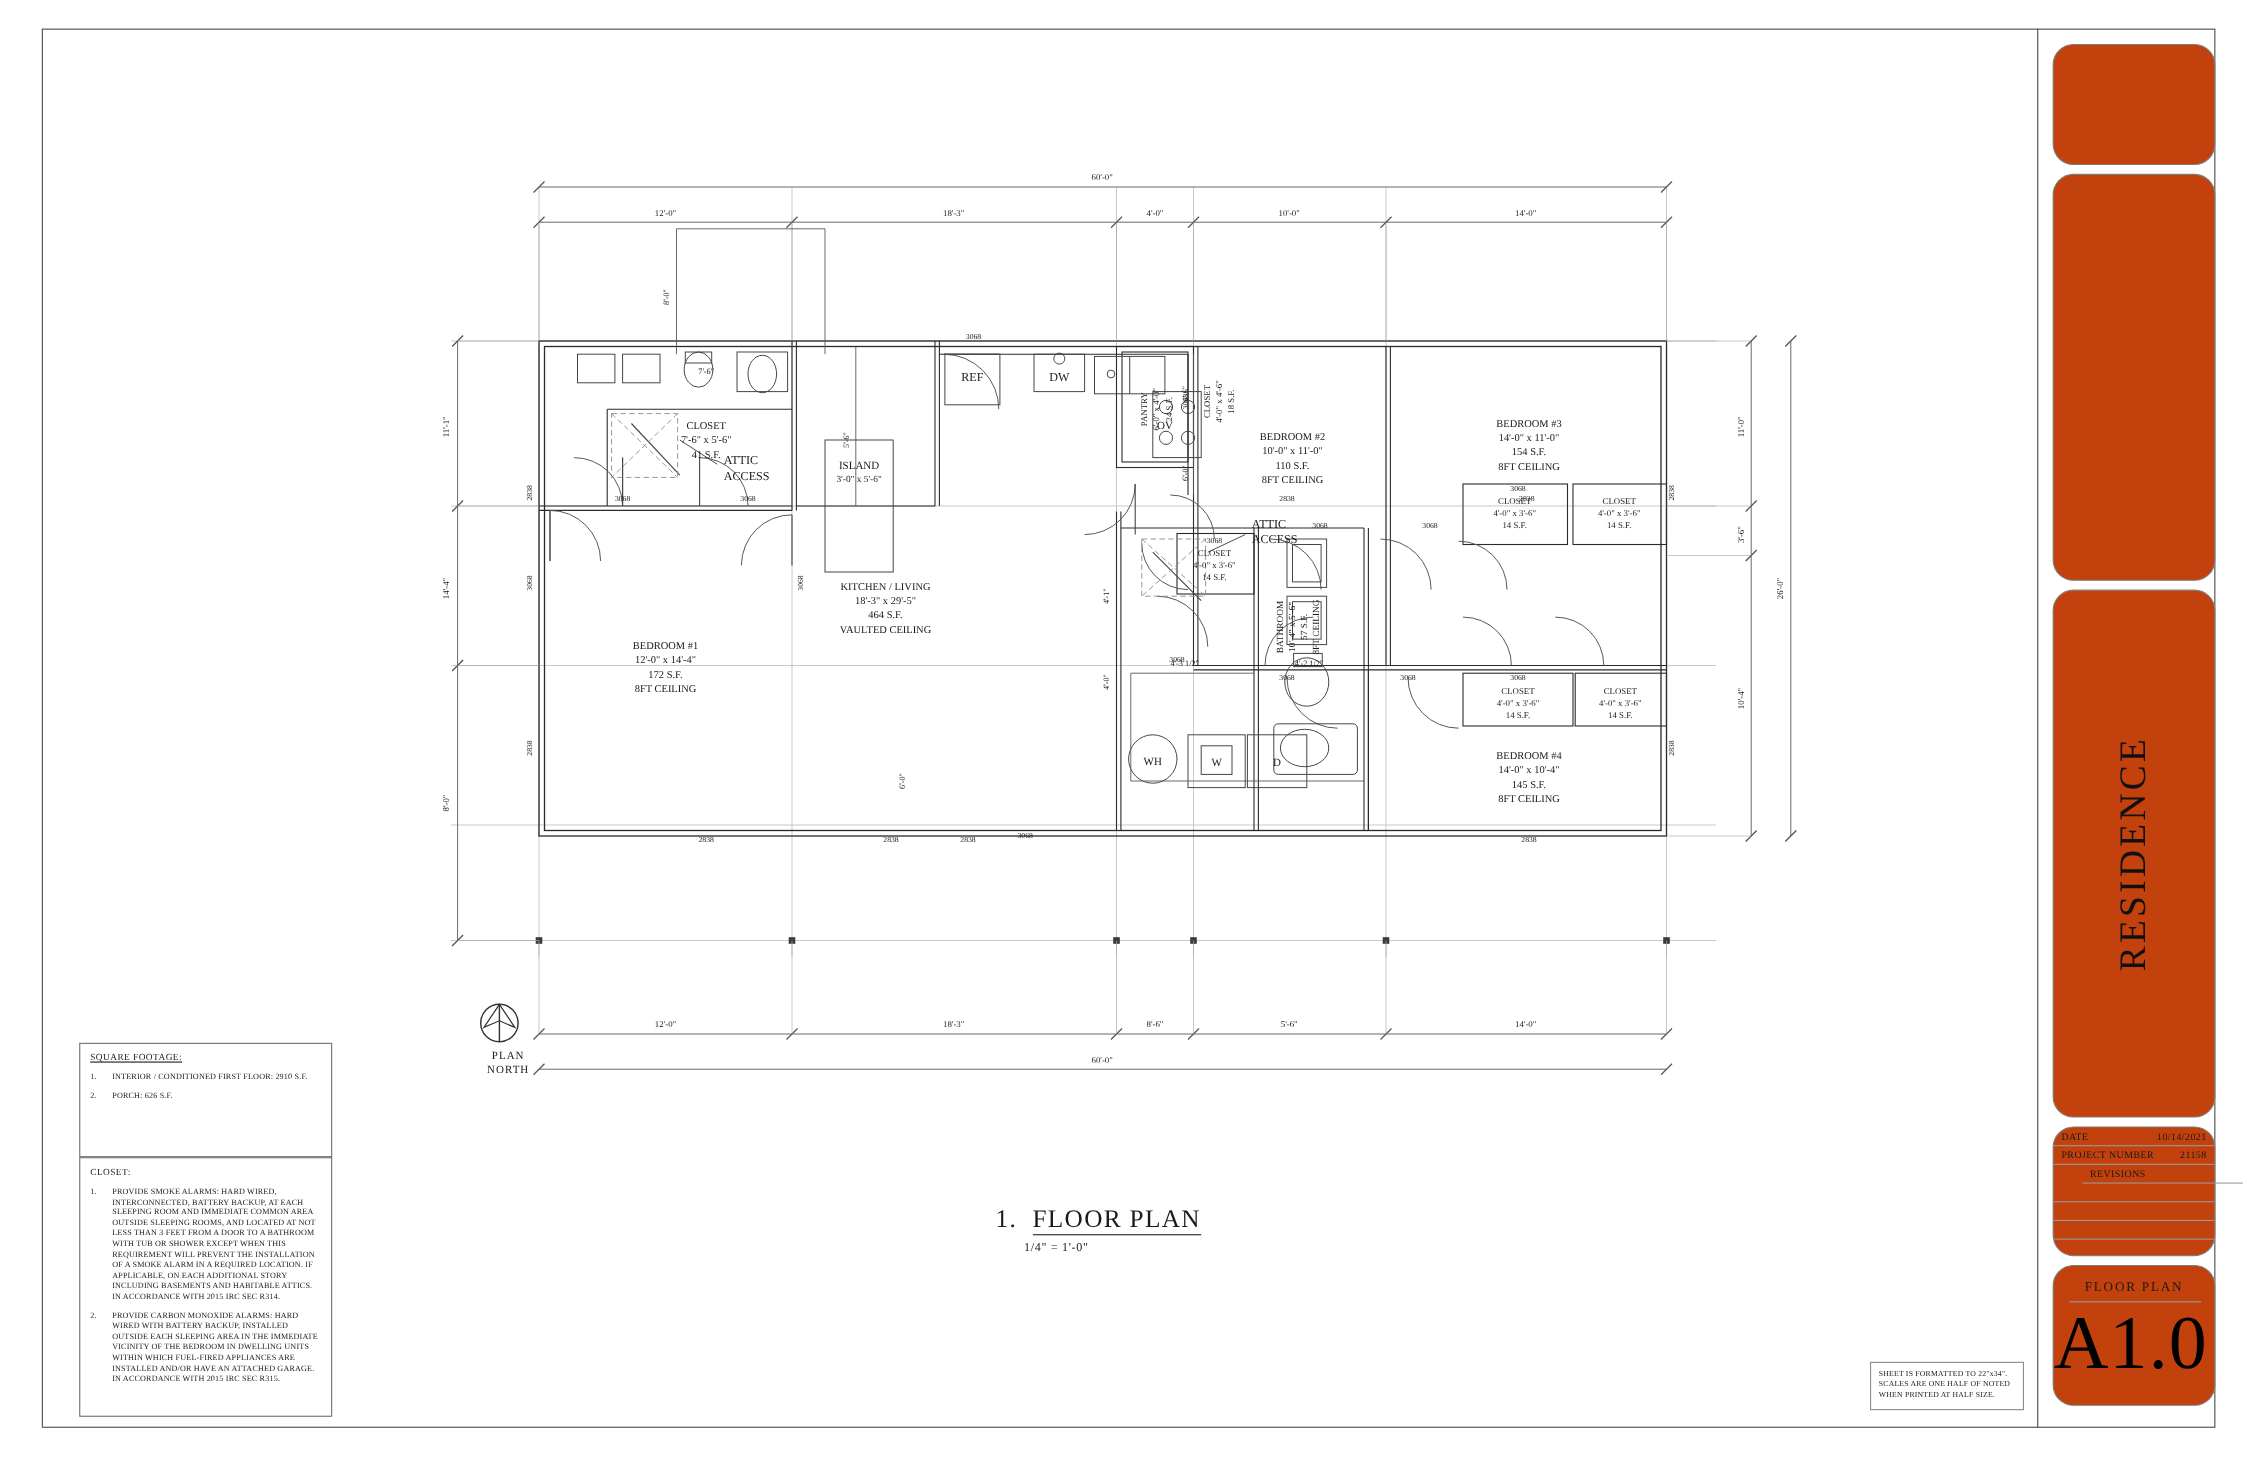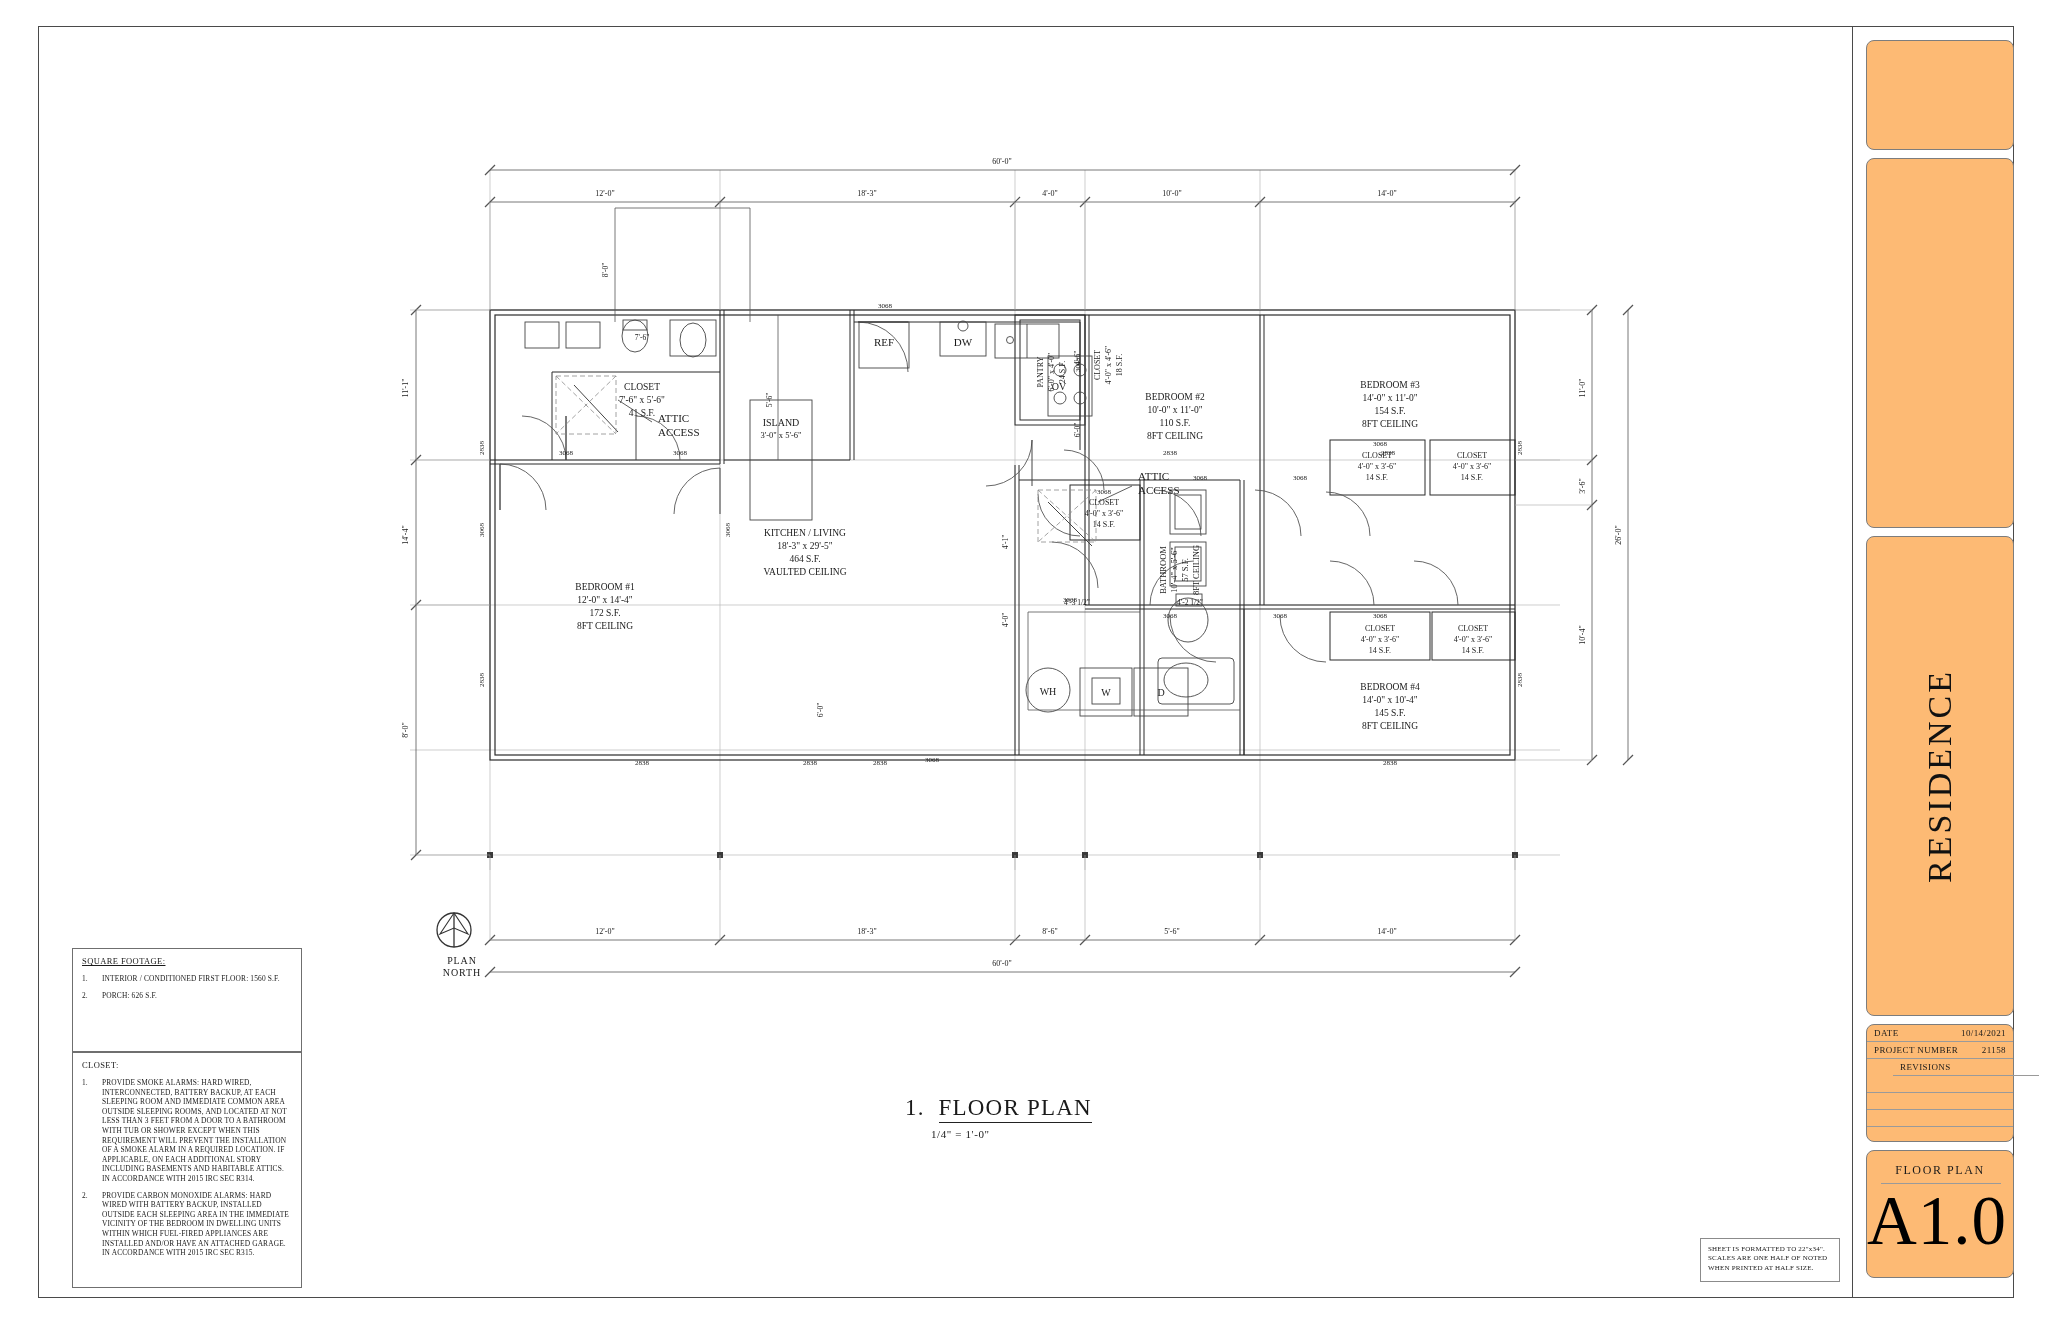--- a/index.html
+++ b/index.html
@@ -6,21 +6,21 @@
   body{width:2048px;height:1325px;position:relative;overflow:hidden;
        font-family:"Liberation Serif", serif; color:#1a1a1a;}
 
   
   .sheet-outer{position:absolute;left:38px;top:26px;width:1976px;height:1272px;
                border:1.5px solid #4a4a4a;box-sizing:border-box;}
   .sheet-divider{position:absolute;left:1852px;top:26px;width:0;height:1272px;
                border-left:1.5px solid #4a4a4a;}
 
   
-  .tb-box{position:absolute;border:1px solid #7d7d7d;border-radius:8px;box-sizing:border-box;background:#fdba74;}
+  .tb-box{position:absolute;border:1px solid #7d7d7d;border-radius:19px;box-sizing:border-box;background:#c2410c;}
   .tb-logo1{left:1866px;top:40px;width:148px;height:110px;}
   .tb-logo2{left:1866px;top:158px;width:148px;height:370px;}
   .tb-logo3{left:1866px;top:536px;width:148px;height:480px;}
   .tb-data {left:1866px;top:1024px;width:148px;height:118px;}
   .tb-sheet{left:1866px;top:1150px;width:148px;height:128px;}
 
   .vert-title{position:absolute;left:1866px;top:536px;width:148px;height:480px;
       display:flex;align-items:center;justify-content:center;}
   .vert-title span{writing-mode:vertical-rl;transform:rotate(180deg);
       font-size:34px;letter-spacing:3px;font-family:"Liberation Serif",serif;color:#111;}
@@ -100,21 +100,21 @@
   <div class="sheet-rule"></div>
   <div class="sheet-num">A1.0</div>
 </div>
 
 <div class="fmt-note">SHEET IS FORMATTED TO 22"x34". SCALES ARE ONE HALF OF NOTED WHEN PRINTED AT HALF SIZE.</div>
 
 <div class="nbox sqft-box">
   <div class="nhdr">SQUARE FOOTAGE:</div>
   <div class="nitem">
     <span class="num">1.</span>
-    <span class="txt">INTERIOR / CONDITIONED FIRST FLOOR: 1560 S.F.</span>
+    <span class="txt">INTERIOR / CONDITIONED FIRST FLOOR: 2910 S.F.</span>
   </div>
   <div class="nitem">
     <span class="num">2.</span>
     <span class="txt">PORCH: 626 S.F.</span>
   </div>
 </div>
 
 <div class="nbox notes-box">
   <div class="nhdr" style="text-decoration:none;">CLOSET:</div>
   <div class="nitem">

